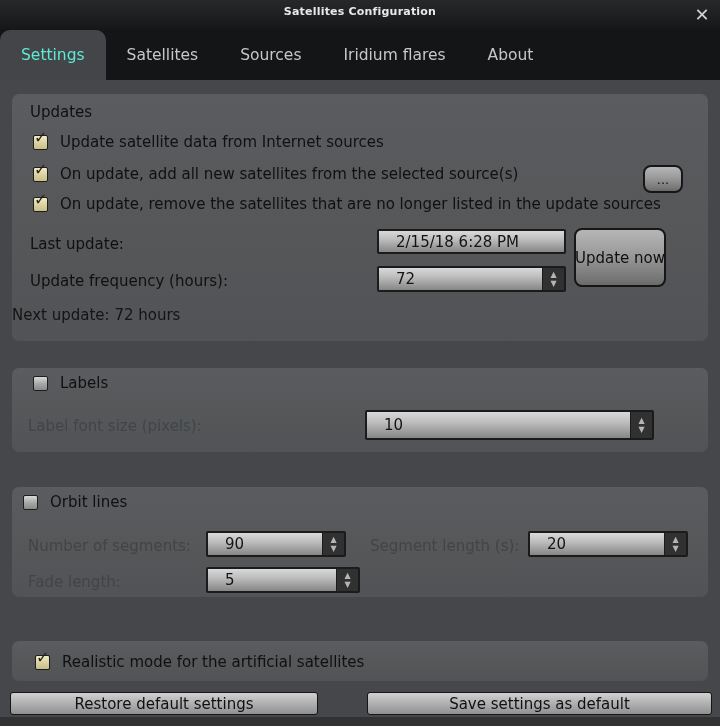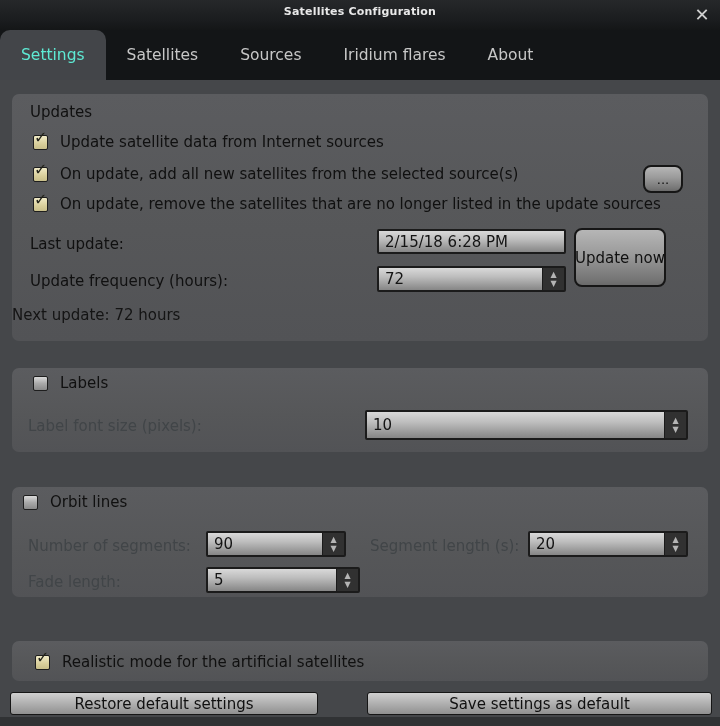--- a/index.html
+++ b/index.html
@@ -79,21 +79,21 @@
   .cb-label { margin-left: 12px; font-size: 15px; color: #101010; white-space: nowrap; }
 
   
   .field, .spinbox {
     position: absolute; border: 2px solid #1b1b1b; border-radius: 2px;
     background: linear-gradient(180deg, #d9d9d9 0%, #bdbdbd 40%, #989898 80%, #868686 100%);
     display: flex; align-items: stretch; overflow: hidden;
   }
   .field-text, .spin-value {
     flex: 1 1 auto; font-size: 15px; color: #141414;
-    padding-left: 6px; display: flex; align-items: center; white-space: nowrap;
+    padding-left: 17px; display: flex; align-items: center; white-space: nowrap;
   }
   .spin-buttons {
     flex: 0 0 22px; background: #313131; border-left: 1px solid #1b1b1b;
     display: flex; flex-direction: column; align-items: center; justify-content: center;
     cursor: pointer;
   }
   .spin-buttons .arrow {
     font-size: 8px; color: #b5b5b5; line-height: 9px; height: 9px; display: block;
   }
   
@@ -183,21 +183,21 @@
 
     <div class="next-update">Next update: 72 hours</div>
   </div>
 
   <div class="groupbox gb-labels">
     <div class="cb-row" style="left:21px; top:6px;">
       <span class="checkbox unchecked"></span>
       <span class="cb-label">Labels</span>
     </div>
     <div class="label-dim" style="left:16px; top:49px;">Label font size (pixels):</div>
-    <div class="spinbox" style="left:353px; top:42px; width:323px; height:30px;">
+    <div class="spinbox" style="left:353px; top:42px; width:289px; height:30px;">
       <span class="spin-value">10</span>
       <span class="spin-buttons">
         <span class="arrow">▲</span>
         <span class="arrow">▼</span>
       </span>
     </div>
   </div>
 
   <div class="groupbox gb-orbit">
     <div class="cb-row" style="left:11px; top:6px;">

